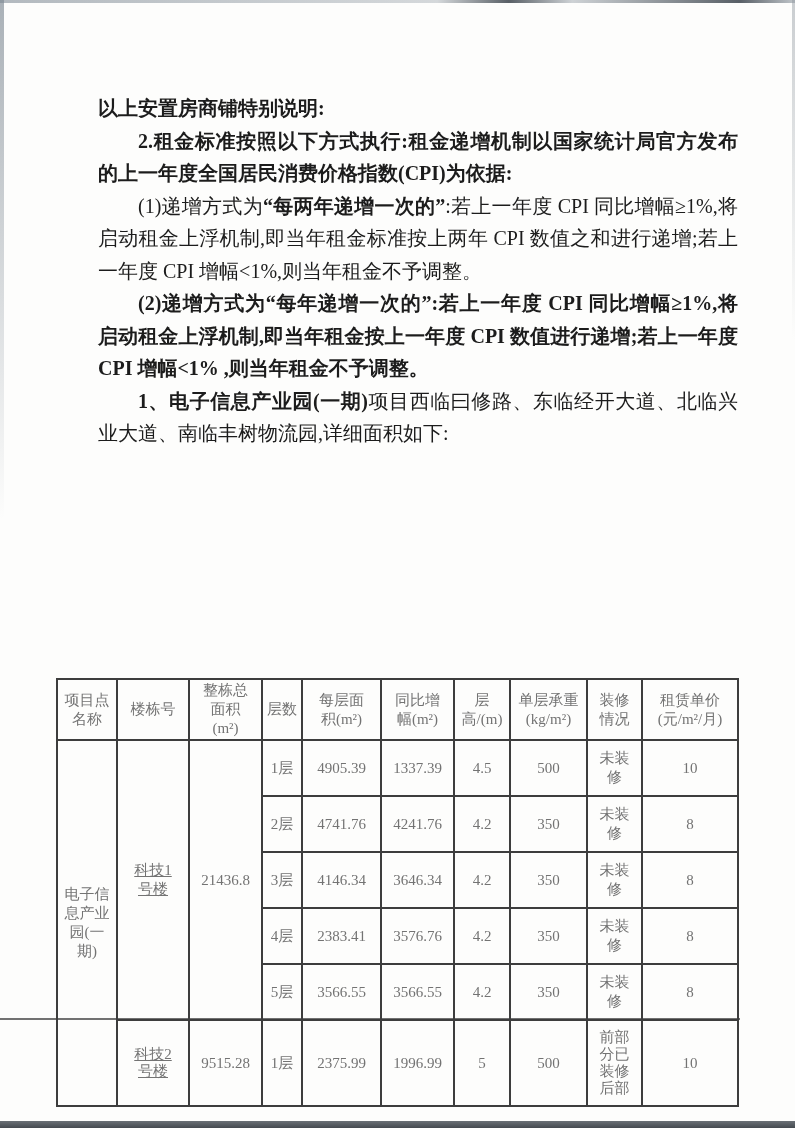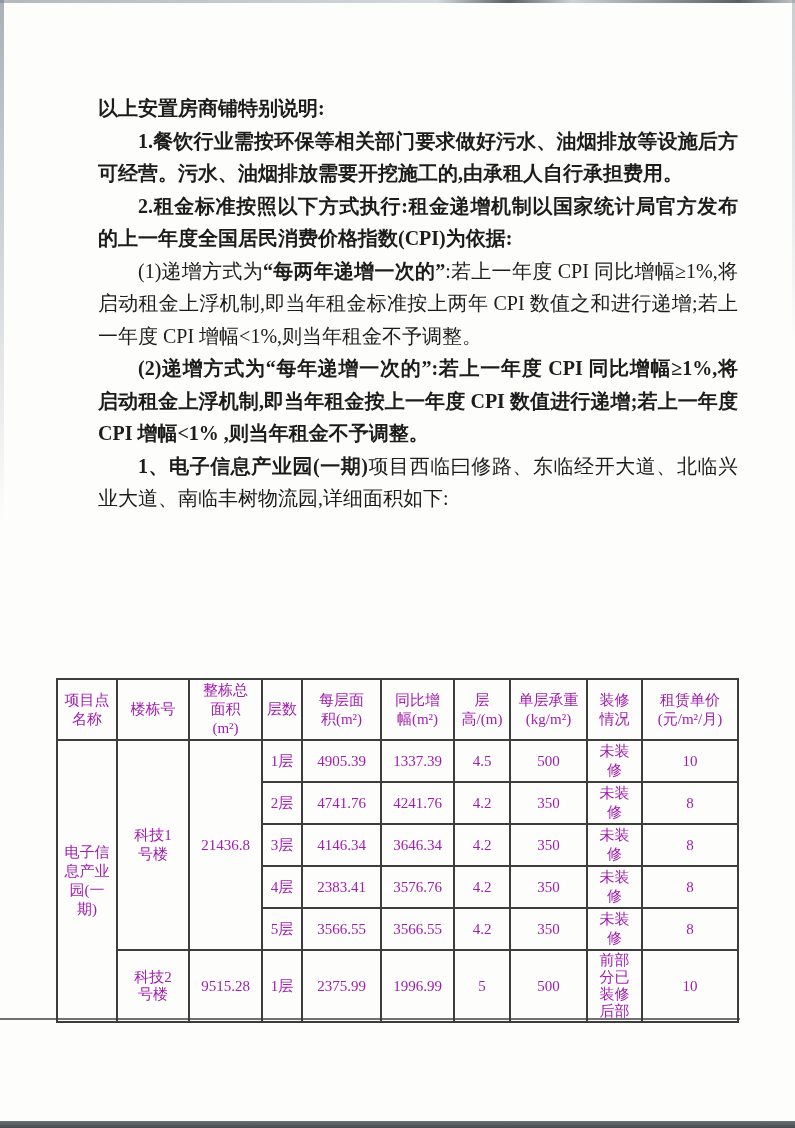--- a/index.html
+++ b/index.html
@@ -42,49 +42,48 @@
     position:absolute; left:98px; top:92px; width:640px;
     font-size:20px; line-height:32.5px; text-align:justify;
   }
   .content p { margin:0; text-indent:2em; }
   .content p.no-indent { text-indent:0; }
   .bold { font-weight:bold; }
   
   .info-table {
     position:absolute; left:56px; top:678px; width:681px;
     border-collapse:collapse; table-layout:fixed;
-    font-size:15px; color:#a21caf;
+    font-size:15px; color:#737373;
   }
   .info-table td {
     border:2px solid #3d3d3d; text-align:center; vertical-align:middle;
     padding:1px 4px; line-height:19px; overflow:hidden;
   }
   tr.hrow { height:58px; }
   tr.frow { height:42px; }
   tr.lrow { height:70px; }
   tr.lrow td { line-height:17px; }
   td.thn  { padding:1px 10px; }
   td.proj { padding:11px 5px; }
-  td.bld  { padding:12px 9px; }
-  td.deco { padding:1px 6px; }
+  td.bld  { padding:12px 9px;text-decoration:underline; }
+  td.deco { padding:8px 6px; }
 </style>
 </head>
 <body>
 
 <div class="page">
 
   <div class="edge-top"></div>
   <div class="edge-left"></div>
   <div class="edge-right"></div>
   <div class="edge-bottom"></div>
   <div class="scan-line"></div>
 
   <div class="content">
     <p class="no-indent bold">以上安置房商铺特别说明:</p>
-    <p class="bold">1.餐饮行业需按环保等相关部门要求做好污水、油烟排放等设施后方可经营。污水、油烟排放需要开挖施工的,由承租人自行承担费用。</p>
     <p class="bold">2.租金标准按照以下方式执行:租金递增机制以国家统计局官方发布的上一年度全国居民消费价格指数(CPI)为依据:</p>
     <p><span>(1)递增方式为</span><span class="bold">“每两年递增一次的”</span><span>:若上一年度 CPI 同比增幅≥1%,将启动租金上浮机制,即当年租金标准按上两年 CPI 数值之和进行递增;若上一年度 CPI 增幅&lt;1%,则当年租金不予调整。</span></p>
     <p class="bold">(2)递增方式为“每年递增一次的”:若上一年度 CPI 同比增幅≥1%,将启动租金上浮机制,即当年租金按上一年度 CPI 数值进行递增;若上一年度 CPI 增幅&lt;1% ,则当年租金不予调整。</p>
     <p><span class="bold">1、电子信息产业园(一期)</span><span>项目西临曰修路、东临经开大道、北临兴业大道、南临丰树物流园,详细面积如下:</span></p>
   </div>
 
   <table class="info-table">
     <colgroup>
       <col style="width:60px">
         <col style="width:72px">

